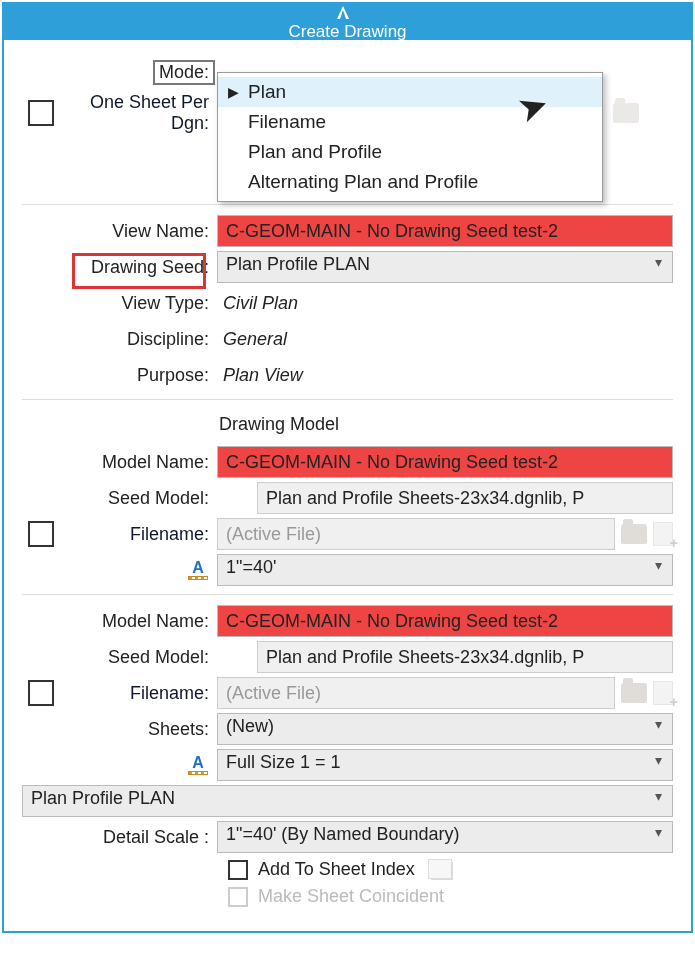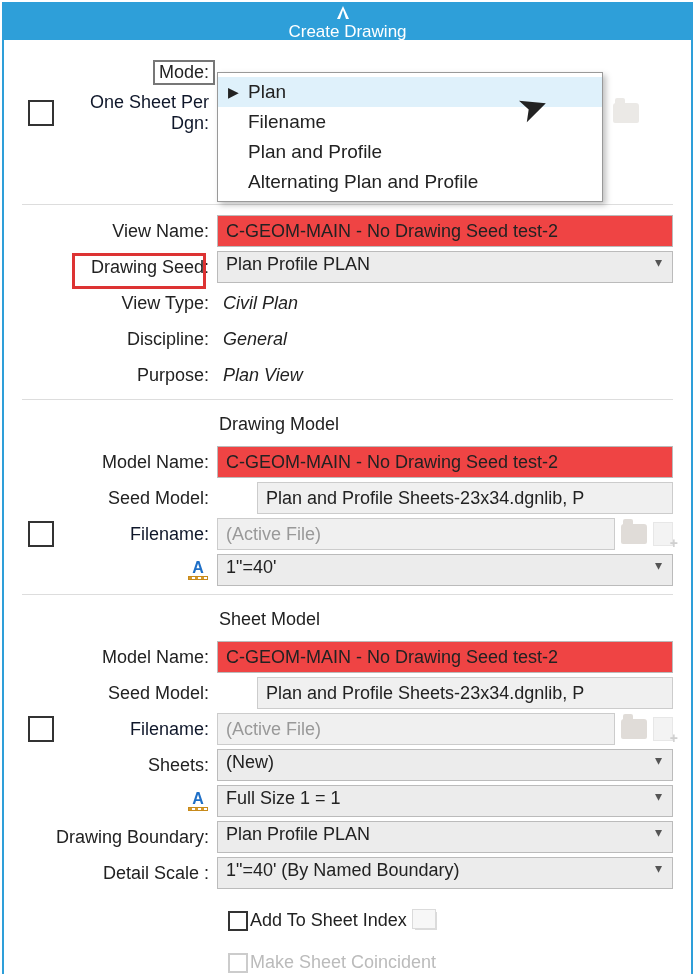--- a/index.html
+++ b/index.html
@@ -29,21 +29,21 @@
   .redbox { position: absolute; left: -2px; top: -4px; width: 134px; height: 36px; border: 3px solid #d33; pointer-events:none; }
   .icon-scale { display:inline-flex; flex-direction:column; align-items:center; width:22px; }
   .icon-scale .A { color:#1e6fc7; font-weight:bold; font-size:16px; line-height:1;}
   .icon-scale .rule { height:4px; width:20px; background: repeating-linear-gradient(90deg,#d79a2b 0 3px,#fff 3px 6px); border:1px solid #c78a1b;}
   .folder-icon { width:26px; height:20px; background:#d9d4cf; border-radius:3px 3px 2px 2px; position:relative; opacity:.8;}
   .folder-icon::before{content:"";position:absolute;top:-5px;left:2px;width:10px;height:6px;background:#d9d4cf;border-radius:2px 2px 0 0;}
   .newfile-icon { width:20px; height:24px; background:#eee; border:1px solid #ddd; position:relative; opacity:.7;}
   .newfile-icon::after{content:"+";position:absolute;right:-6px;bottom:-6px;font-size:14px;color:#bbb;font-weight:bold;}
   .small-check { width:20px; height:20px; border:2px solid #333; display:inline-flex; align-items:center; justify-content:center; font-size:16px; font-weight:bold; line-height:1;}
   .small-check.disabled { border-color:#ccc; }
-  .check-row { display:flex; align-items:center; gap:2px; margin:21px 0 6px 206px; font-size:18px;}
+  .check-row { display:flex; align-items:flex-end; gap:10px; margin:6px 0 6px 206px; font-size:18px;}
   .check-row.disabled { color:#bbb; }
   .dropdown-menu { position:absolute; left:0; top:0; width:386px; background:#fff; border:1px solid #999; box-shadow:3px 3px 6px rgba(0,0,0,.25); z-index:10; font-size:19px; padding:4px 0;}
   .dropdown-item { display:flex; align-items:center; padding:4px 12px 4px 30px; position:relative; cursor:default;}
   .dropdown-item.hover { background:#dff1fb; }
   .dropdown-item .marker { position:absolute; left:10px; font-size:14px; }
   .cursor { position:absolute; font-size:36px; line-height:1; pointer-events:none; z-index:20; transform: scaleX(1) rotate(-20deg);}
   .sheetidx-icon{width:22px;height:18px;border:1px solid #ccc;background:#eee;display:inline-block;margin-left:6px;position:relative;opacity:.7;}
   .sheetidx-icon::before{content:"";position:absolute;left:-4px;top:-4px;width:22px;height:18px;border:1px solid #ccc;background:#f5f5f5;}
   .label-short { width:195px; text-align:right; padding-right:8px; display:flex; justify-content:flex-end; align-items:center; gap:2px;}
   .drawingseed-wrap{position:relative; width:135px; display:flex; justify-content:flex-end;}
@@ -186,24 +186,20 @@
       <div class="field">
           <div class="combo">
             <span>1"=40'</span>
           </div>
         </div>
     </div>
 
 
     <div class="hr"></div>
 
-    <div class="row">
-        <span class="label"></span>
-        <span class="section-title">Sheet Model</span>
-      </div>
 
     <div class="row">
         <span class="label">Model Name:</span>
       <div class="field">
           <div class="textbox">
             <span>C-GEOM-MAIN - No Drawing Seed test-2</span>
           </div>
         </div>
       </div>
 
@@ -247,21 +243,20 @@
           </span>
         </div>
       <div class="field">
           <div class="combo">
             <span>Full Size 1 = 1</span>
           </div>
         </div>
     </div>
 
     <div class="row">
-        <span class="label">Drawing Boundary:</span>
       <div class="field">
           <div class="combo">
             <span>Plan Profile PLAN</span>
           </div>
         </div>
       </div>
 
     <div class="row">
         <span class="label">Detail Scale :</span>
       <div class="field">

